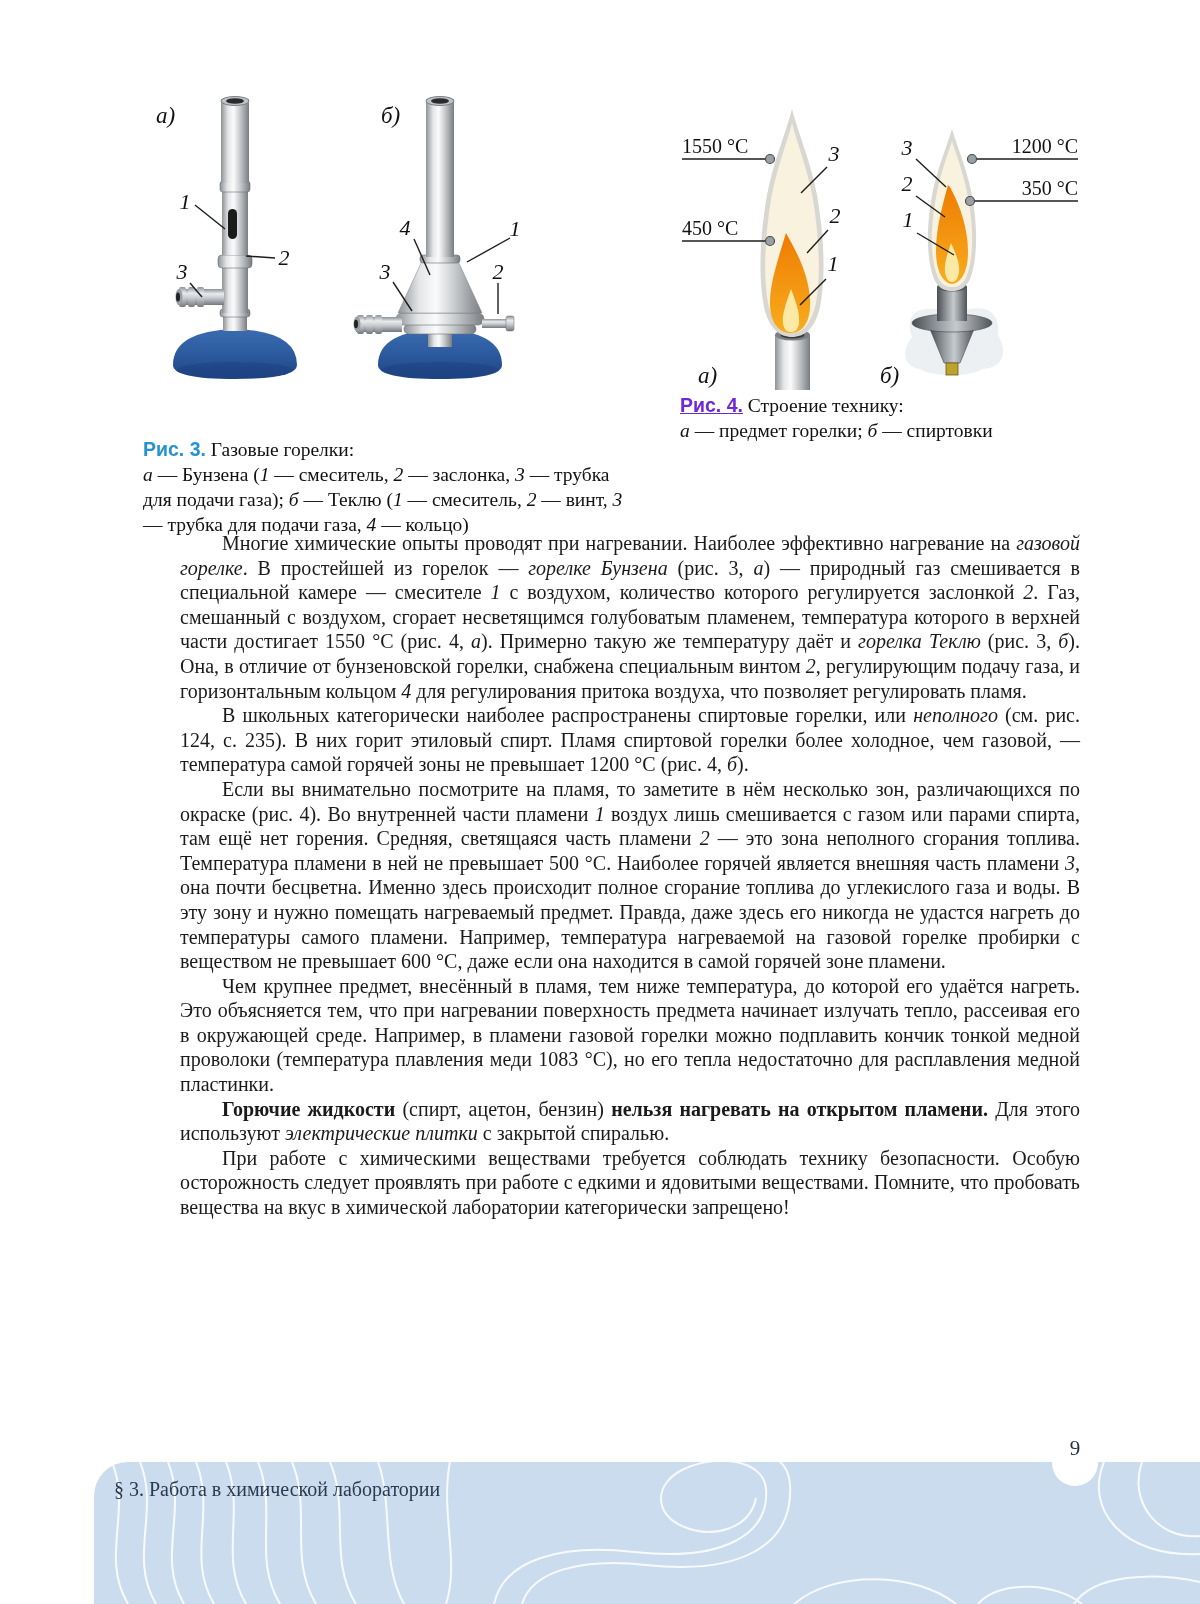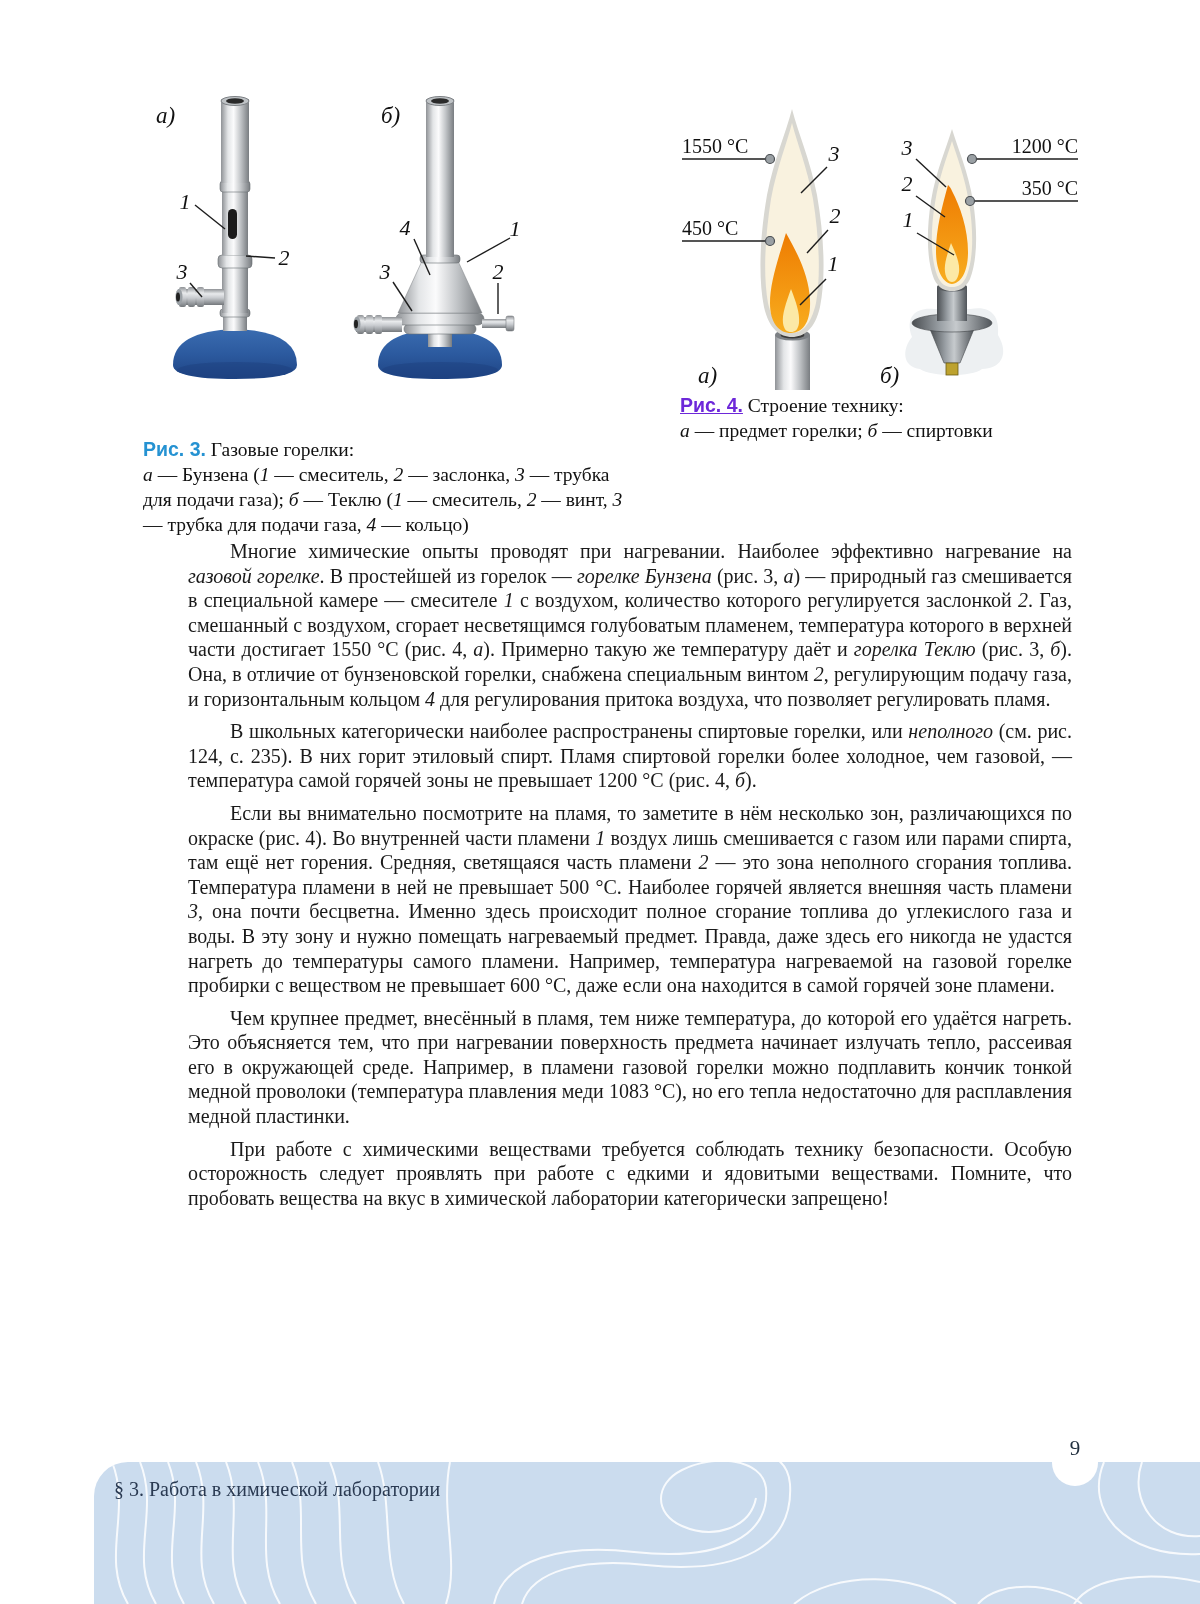--- a/index.html
+++ b/index.html
@@ -7,21 +7,21 @@
         font-family:"Liberation Serif", serif;color:#1a1a1a;}
   .abs{position:absolute;}
   
   .caption{font-size:19.5px;line-height:25px;color:#111;}
   .fig-label{font-family:"Liberation Sans", sans-serif;font-weight:bold;}
   .seg-n{font-style:normal;font-weight:normal;}
   .seg-i{font-style:italic;}
   .seg-b{font-weight:bold;}
   
   .bodytext{font-size:20px;line-height:24.6px;text-align:justify;}
-  .bodytext p{margin:8px;text-indent:42px;}
+  .bodytext p{margin:0;text-indent:42px;}
   
   .num-t{font-family:"Liberation Serif", serif;font-style:italic;font-size:22px;fill:#111;}
   .sub-t{font-family:"Liberation Serif", serif;font-style:italic;font-size:23px;fill:#111;}
   .temp-t{font-family:"Liberation Serif", serif;font-size:20px;fill:#111;}
   .leader{stroke:#1d1d1d;stroke-width:1.4;fill:none;}
   .tline{stroke:#1d1d1d;stroke-width:1.6;fill:none;}
   .marker{fill:#9aa0a4;stroke:#4a4e52;stroke-width:1.2;}
   
   .band{position:absolute;left:94px;top:1462px;width:1106px;height:142px;
         border-top-left-radius:34px;overflow:hidden;z-index:1;}
@@ -196,20 +196,21 @@
 
   <div class="abs caption" style="left:680px;top:393px;width:440px;">
     <span class="fig-label" style="color:#6d28d9;text-decoration:underline;">Рис. 4.</span><span><span class="seg-n"> Строение технику:</span><br><span class="seg-i">а</span><span class="seg-n"> — предмет горелки; </span><span class="seg-i">б</span><span class="seg-n"> — спиртовки</span></span>
   </div>
 
   <div class="abs bodytext" style="left:180px;top:531px;width:900px;">
     <p><span class="seg-n">Многие химические опыты проводят при нагревании. Наиболее эффективно нагревание на </span><span class="seg-i">газовой горелке</span><span class="seg-n">. В простейшей из горелок — </span><span class="seg-i">горелке Бунзена</span><span class="seg-n"> (рис. 3, </span><span class="seg-i">а</span><span class="seg-n">) — природный газ смешивается в специальной камере — смесителе </span><span class="seg-i">1</span><span class="seg-n"> с воздухом, количество которого регулируется заслонкой </span><span class="seg-i">2</span><span class="seg-n">. Газ, смешанный с воздухом, сгорает несветящимся голубоватым пламенем, температура которого в верхней части достигает 1550 °C (рис. 4, </span><span class="seg-i">а</span><span class="seg-n">). Примерно такую же температуру даёт и </span><span class="seg-i">горелка Теклю</span><span class="seg-n"> (рис. 3, </span><span class="seg-i">б</span><span class="seg-n">). Она, в отличие от бунзеновской горелки, снабжена специальным винтом </span><span class="seg-i">2</span><span class="seg-n">, регулирующим подачу газа, и горизонтальным кольцом </span><span class="seg-i">4</span><span class="seg-n"> для регулирования притока воздуха, что позволяет регулировать пламя.</span></p>
     <p><span class="seg-n">В школьных категорически наиболее распространены спиртовые горелки, или </span><span class="seg-i">неполного</span><span class="seg-n"> (см. рис. 124, с. 235). В них горит этиловый спирт. Пламя спиртовой горелки более холодное, чем газовой, — температура самой горячей зоны не превышает 1200 °C (рис. 4, </span><span class="seg-i">б</span><span class="seg-n">).</span></p>
     <p><span class="seg-n">Если вы внимательно посмотрите на пламя, то заметите в нём несколько зон, различающихся по окраске (рис. 4). Во внутренней части пламени </span><span class="seg-i">1</span><span class="seg-n"> воздух лишь смешивается с газом или парами спирта, там ещё нет горения. Средняя, светящаяся часть пламени </span><span class="seg-i">2</span><span class="seg-n"> — это зона неполного сгорания топлива. Температура пламени в ней не превышает 500 °C. Наиболее горячей является внешняя часть пламени </span><span class="seg-i">3</span><span class="seg-n">, она почти бесцветна. Именно здесь происходит полное сгорание топлива до углекислого газа и воды. В эту зону и нужно помещать нагреваемый предмет. Правда, даже здесь его никогда не удастся нагреть до температуры самого пламени. Например, температура нагреваемой на газовой горелке пробирки с веществом не превышает 600 °C, даже если она находится в самой горячей зоне пламени.</span></p>
     <p><span class="seg-n">Чем крупнее предмет, внесённый в пламя, тем ниже температура, до которой его удаётся нагреть. Это объясняется тем, что при нагревании поверхность предмета начинает излучать тепло, рассеивая его в окружающей среде. Например, в пламени газовой горелки можно подплавить кончик тонкой медной проволоки (температура плавления меди 1083 °C), но его тепла недостаточно для расплавления медной пластинки.</span></p>
+    <p><span class="seg-b">Горючие жидкости</span><span class="seg-n"> (спирт, ацетон, бензин) </span><span class="seg-b">нельзя нагревать на открытом пламени.</span><span class="seg-n"> Для этого используют </span><span class="seg-i">электрические плитки</span><span class="seg-n"> с закрытой спиралью.</span></p>
     <p><span class="seg-n">При работе с химическими веществами требуется соблюдать технику безопасности. Особую осторожность следует проявлять при работе с едкими и ядовитыми веществами. Помните, что пробовать вещества на вкус в химической лаборатории категорически запрещено!</span></p>
   </div>
 
   <div class="band" style="background:#cbdcee;">
     <svg width="1106" height="142" viewBox="0 0 1106 142">
       <g fill="none" stroke="#ffffff" stroke-width="2" opacity="0.85">
         <path d="M18,0 C38,50 6,95 34,142"></path>
         <path d="M46,0 C66,50 34,95 62,142"></path>
         <path d="M74,0 C94,50 62,95 90,142"></path>
         <path d="M102,0 C122,50 92,95 120,142"></path>

